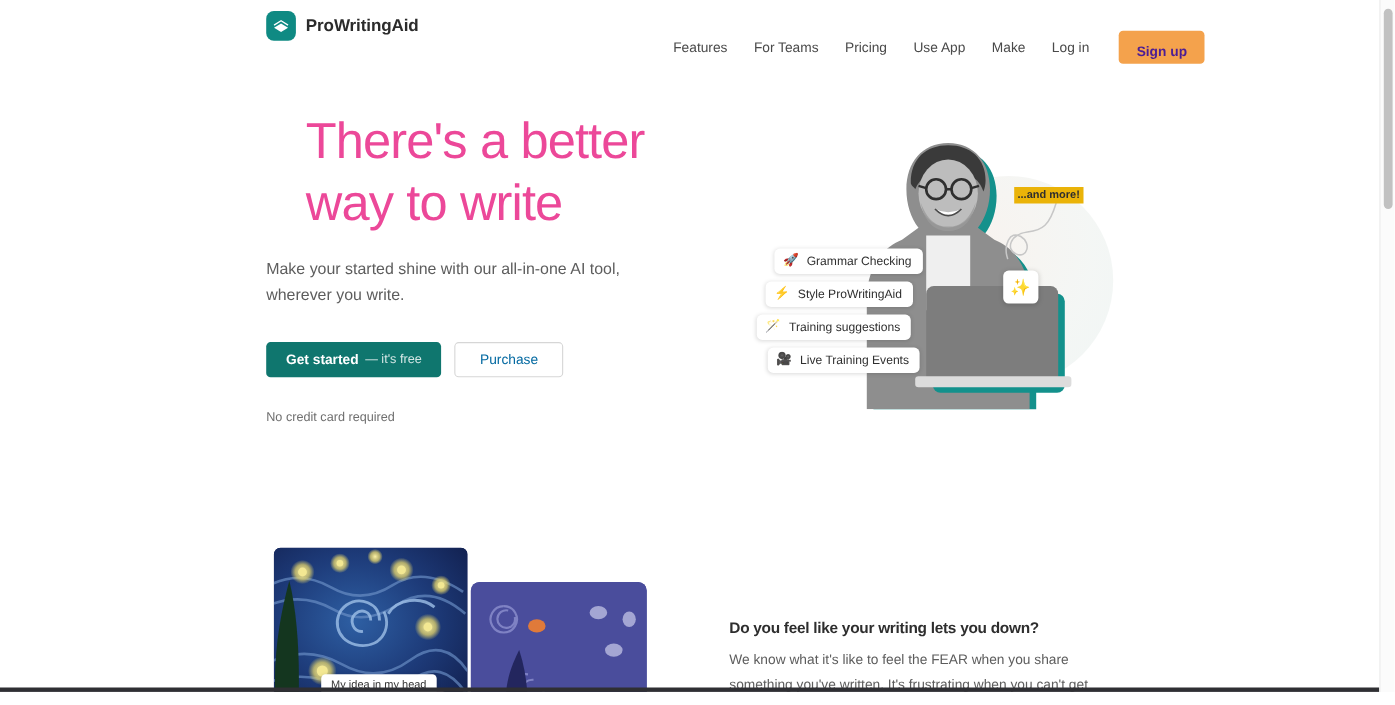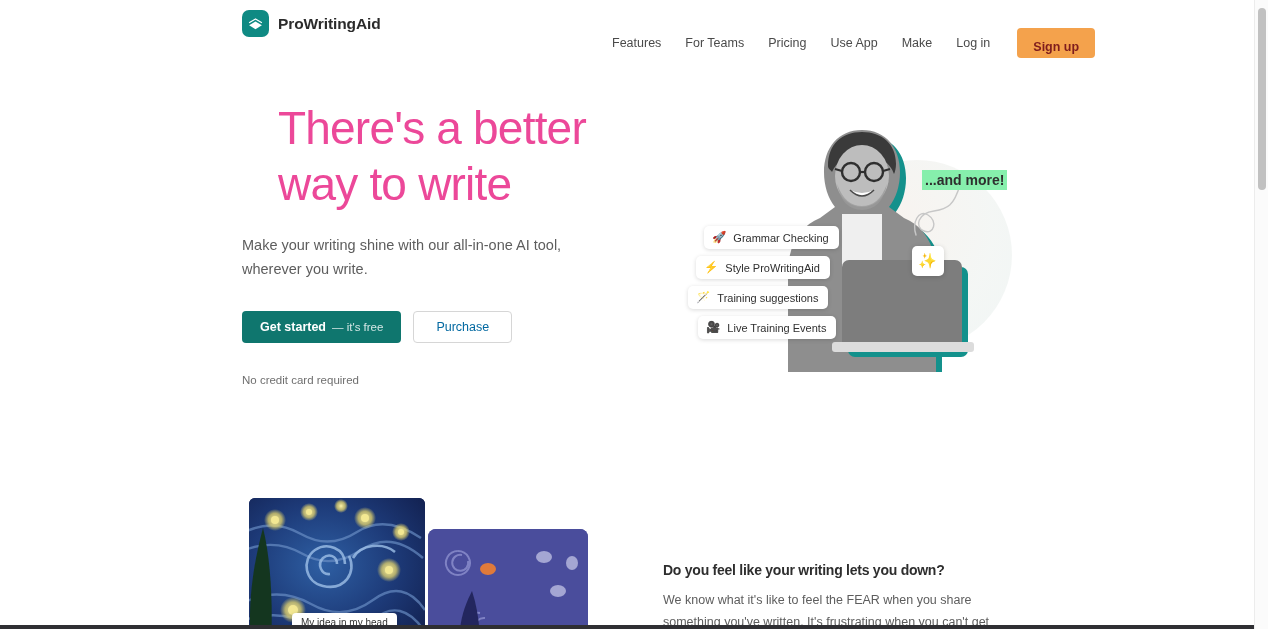--- a/index.html
+++ b/index.html
@@ -70,21 +70,21 @@
     display: flex; align-items: center; gap: 0px; margin-top: 19px;
   }
   .nav a {
     font-size: 12.5px; color: #4a4a4a;
     text-decoration: none;
     padding: 0 12px; line-height: 48px;
     white-space: nowrap;
   }
   .nav a.signup {
     background: #f4a24c;
-    color: #7f1d1d;
+    color: #4c1d95;
     font-weight: bold;
     border-radius: 4px;
     line-height: 30px; height: 30px;
     padding: 4px 16px;
     margin-left: 15px;
   }
 
   
   .hero-copy { position: absolute; left: 242px; top: 100px; width: 400px; }
   .hero-title {
@@ -151,22 +151,22 @@
   .sparkle-card {
     position: absolute; left: 252px; top: 138px;
     width: 32px; height: 30px; background: #ffffff;
     border-radius: 5px;
     box-shadow: 0 1px 5px rgba(0,0,0,.16);
     display: flex; align-items: center; justify-content: center;
     font-size: 15px;
   }
   .and-more {
     position: absolute; left: 262px; top: 62px;
-    font-size: 14px; font-weight: bold; color: #2e2e2e;
-    background: #86efac; padding: 2px 3px;
+    font-size: 10px; font-weight: bold; color: #2e2e2e;
+    background: #eab308; padding: 2px 3px;
     white-space: nowrap;
   }
   .squiggle { position: absolute; left: 248px; top: 75px; }
 
   .chips { position: absolute; left: 28px; top: 118px; width: 150px; }
   .chip {
     display: flex; align-items: center; gap: 7px;
     background: #ffffff;
     border-radius: 5px;
     box-shadow: 0 1px 4px rgba(0,0,0,.15);
@@ -265,21 +265,21 @@
       <a href="#">Pricing</a>
       <a href="#">Use App</a>
       <a href="#">Make</a>
       <a href="#">Log in</a>
       <a href="#" class="signup">Sign up</a>
     </nav>
   </div>
 
   <div class="hero-copy">
     <h1 class="hero-title">There's a better way to write</h1>
-    <p class="hero-sub">Make your writing shine with our all-in-one AI tool, wherever you write.</p>
+    <p class="hero-sub">Make your started shine with our all-in-one AI tool, wherever you write.</p>
 
     <div class="hero-cta">
       <button class="btn-primary">
         <span class="lbl">Get started</span>
         <span class="sfx">— it's free</span>
       </button>
       <button class="btn-outline">Purchase</button>
     </div>
 
     <div class="hero-note">No credit card required</div>

